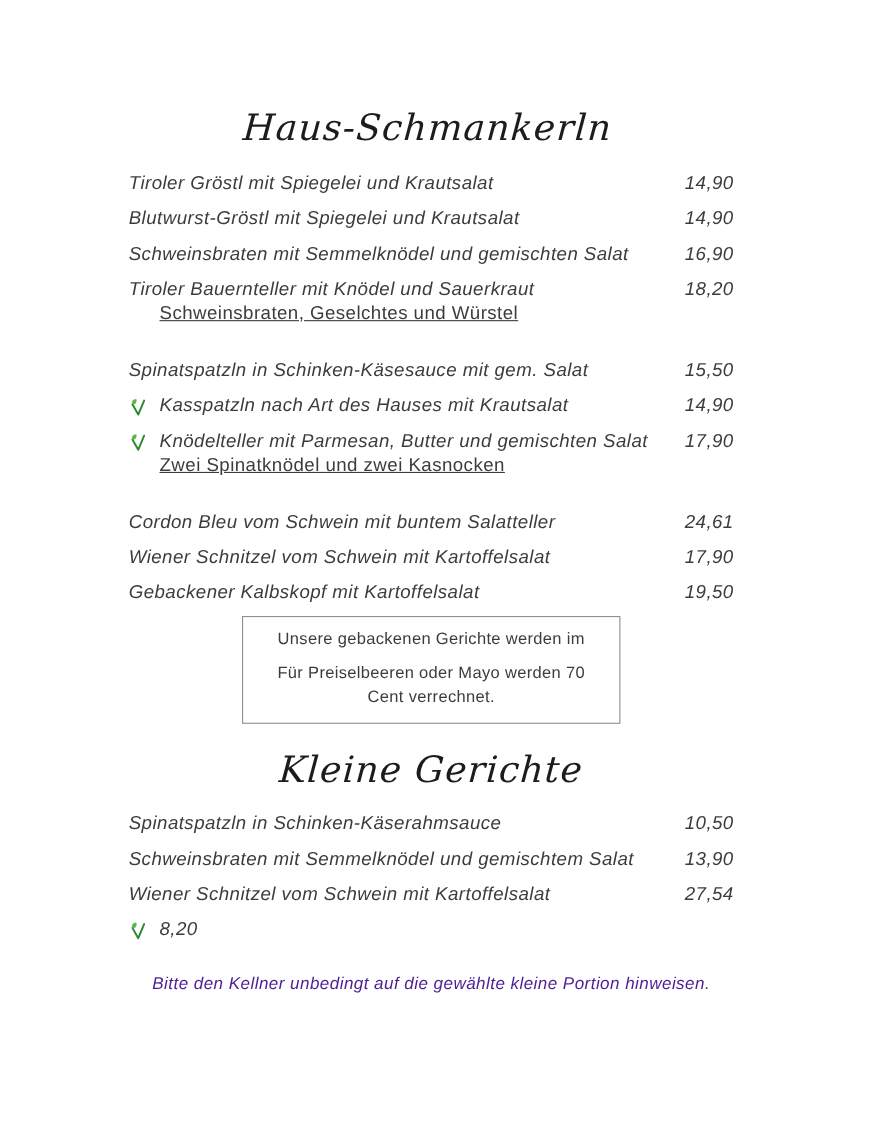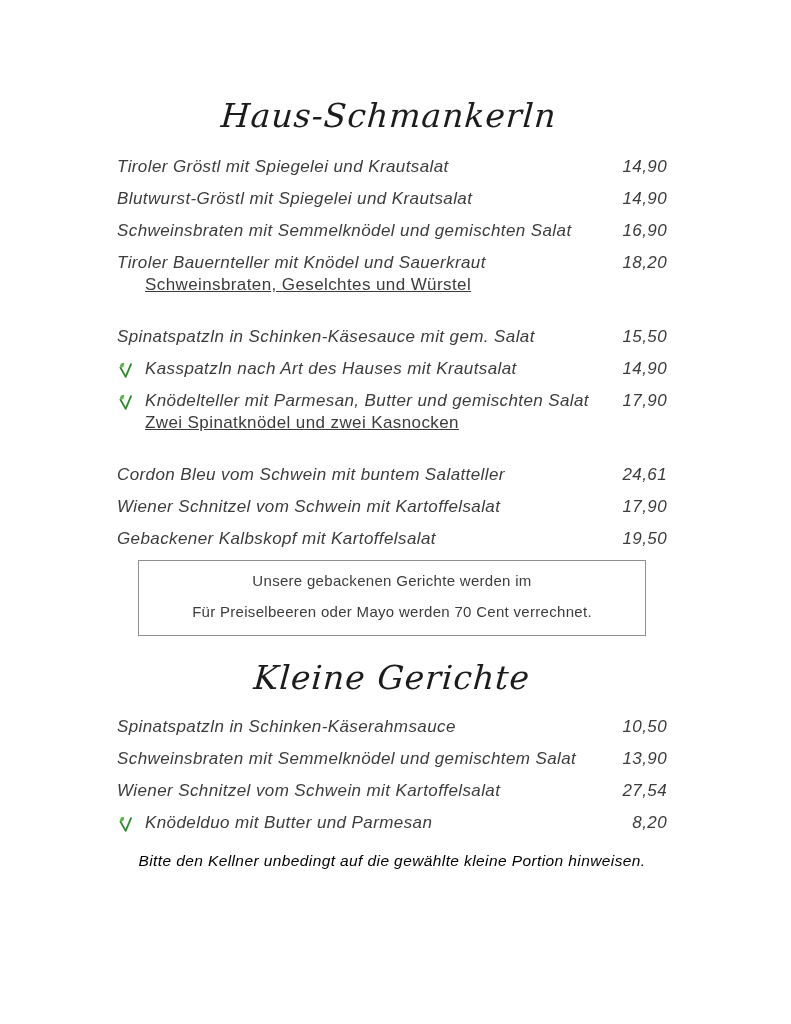--- a/index.html
+++ b/index.html
@@ -52,38 +52,38 @@
   }
   .sub {
     line-height:22px;
     margin:0 0 10px 28px;
     font-size:17px;
     letter-spacing:.4px;
     text-decoration:underline;
   }
   .notice-box {
     box-sizing:border-box;
-    width:508px;
+    width:344px;
     margin:8px auto 0 auto;
     border:1px solid #8f8f8f;
     padding:9px 14px 12px 14px;
     text-align:center;
     font-size:15px;
     letter-spacing:.3px;
     line-height:22px;
   }
   .notice-line-gap { margin-top:9px; }
   .footer-note {
-    margin-top:16px;
+    margin-top:28px;
     text-align:center;
     font-style:italic;
     font-size:15.5px;
     letter-spacing:.4px;
     line-height:22px;
-    color:#000000;
+    color:#4c1d95;
   }
 </style>
 </head>
 <body>
 
 <div class="page">
   <div class="menu">
 
     <div class="section-title title-1">Haus-Schmankerln</div>
 
@@ -174,21 +174,20 @@
           <span class="nm">Wiener Schnitzel vom Schwein mit Kartoffelsalat</span>
           <span class="pr">27,54</span>
         </div>
         <div class="row">
           <span class="veg">
             <svg width="17" height="17" viewBox="0 0 20 20">
               <path d="M4 6.5 L10.2 17.5 L16.5 2.5" fill="none" stroke="#2d8a2d" stroke-width="2.1" stroke-linecap="round" stroke-linejoin="round"></path>
               <path d="M4.2 6.8 C2.6 3.2 4.6 0.6 8.4 1.2 C8.8 4.8 7.0 6.8 4.2 6.8 Z" fill="#5cb54a"></path>
             </svg>
           </span>
-          <span class="nm">Knödelduo mit Butter und Parmesan</span>
           <span class="pr">8,20</span>
         </div>
       </div>
     </div>
 
     <div class="footer-note">Bitte den Kellner unbedingt auf die gewählte kleine Portion hinweisen.</div>
 
   </div>
 </div>
 

